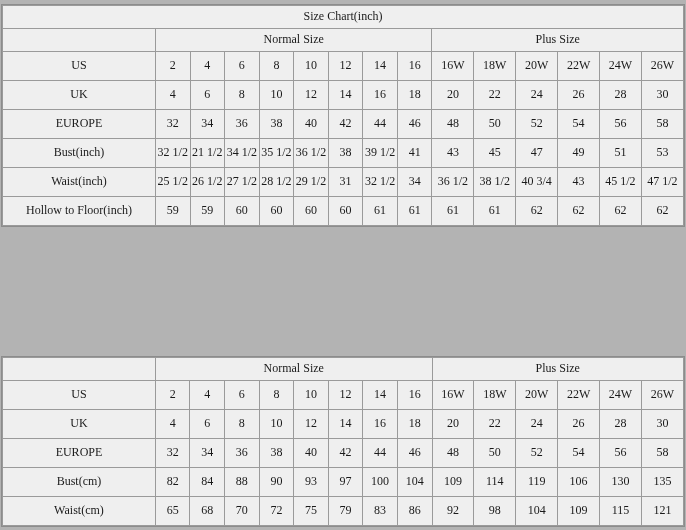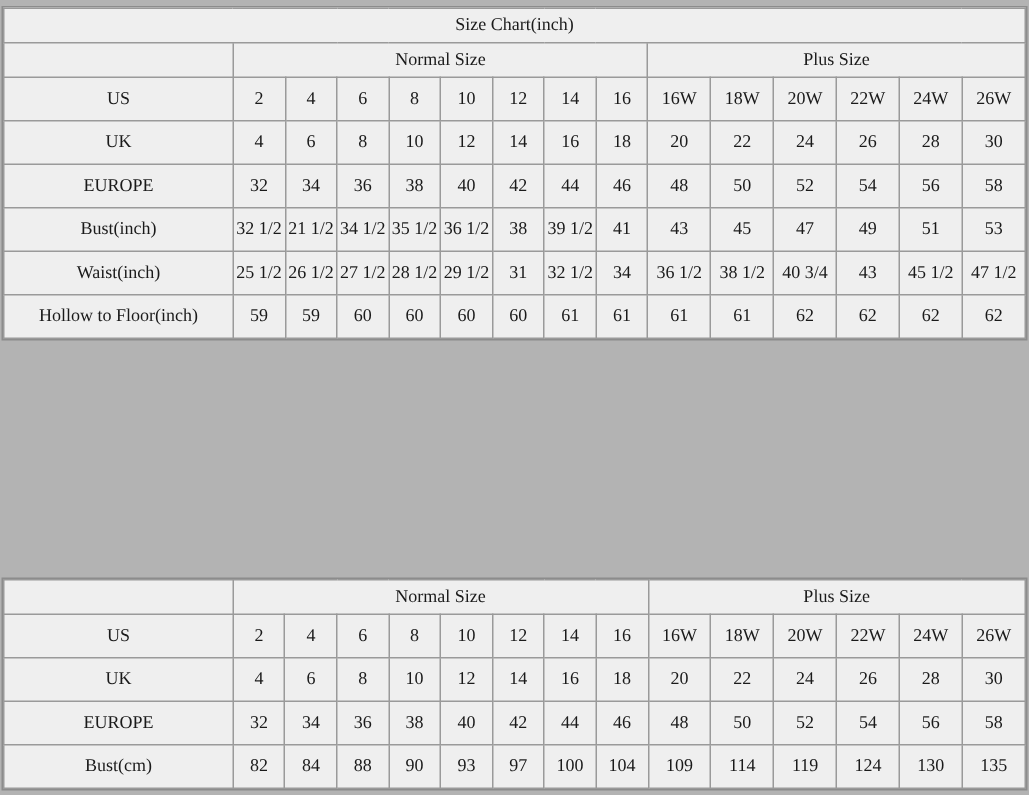--- a/index.html
+++ b/index.html
@@ -307,24 +307,41 @@
           <td class="datacell">84</td>
           <td class="datacell">88</td>
           <td class="datacell">90</td>
           <td class="datacell">93</td>
           <td class="datacell">97</td>
           <td class="datacell">100</td>
           <td class="datacell">104</td>
           <td class="datacell">109</td>
           <td class="datacell">114</td>
           <td class="datacell">119</td>
-          <td class="datacell">124</td>
+          <td class="datacell">106</td>
           <td class="datacell">130</td>
           <td class="datacell">135</td>
         </tr>
 
+        <tr>
+          <td class="rowlabel">Waist(cm)</td>
+          <td class="datacell">65</td>
+          <td class="datacell">68</td>
+          <td class="datacell">70</td>
+          <td class="datacell">72</td>
+          <td class="datacell">75</td>
+          <td class="datacell">79</td>
+          <td class="datacell">83</td>
+          <td class="datacell">86</td>
+          <td class="datacell">92</td>
+          <td class="datacell">98</td>
+          <td class="datacell">104</td>
+          <td class="datacell">109</td>
+          <td class="datacell">115</td>
+          <td class="datacell">121</td>
+        </tr>
 
 
       </tbody>
     </table>
   </div>
 
 </div>
 
 </body></html>

